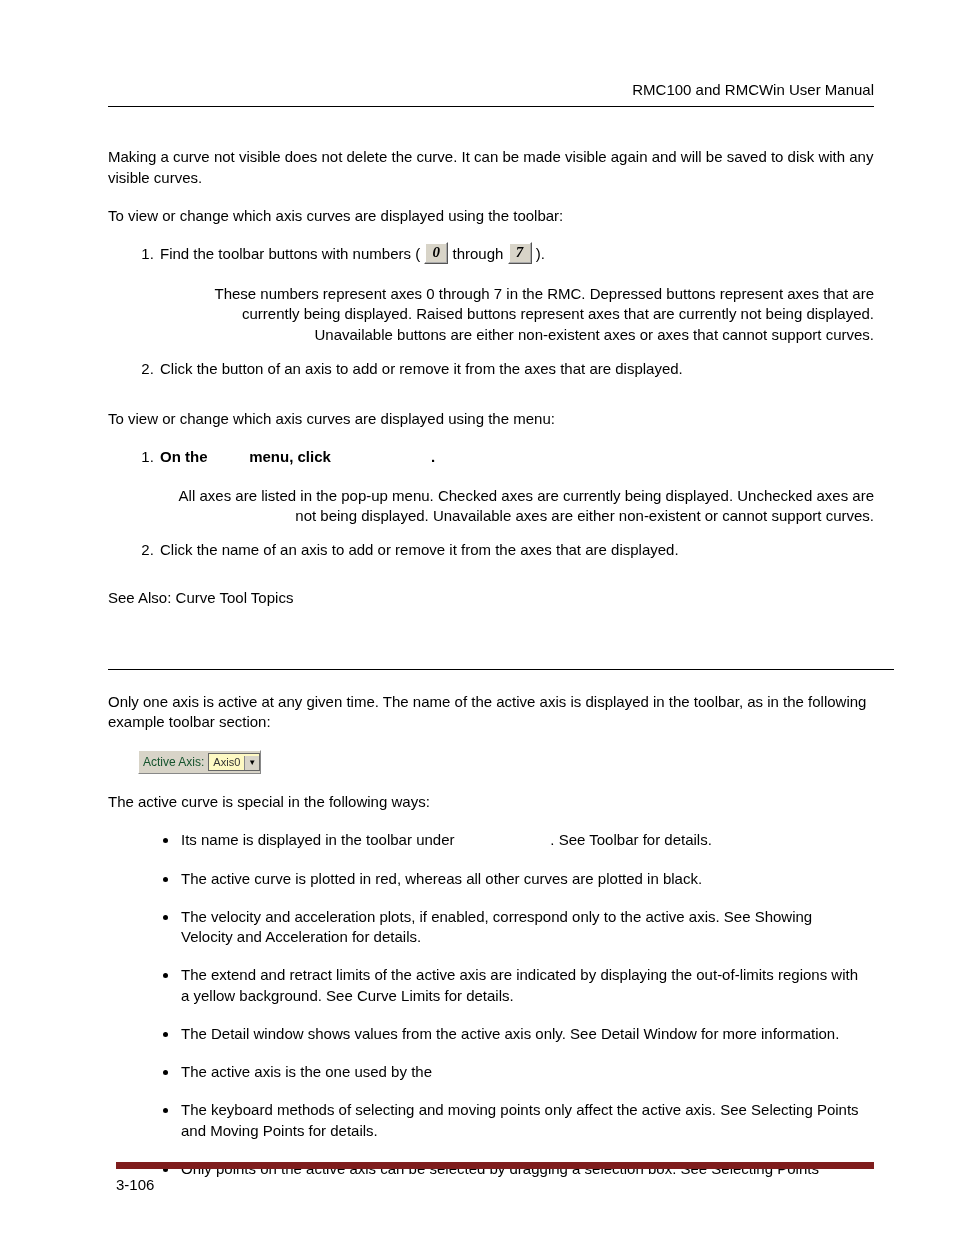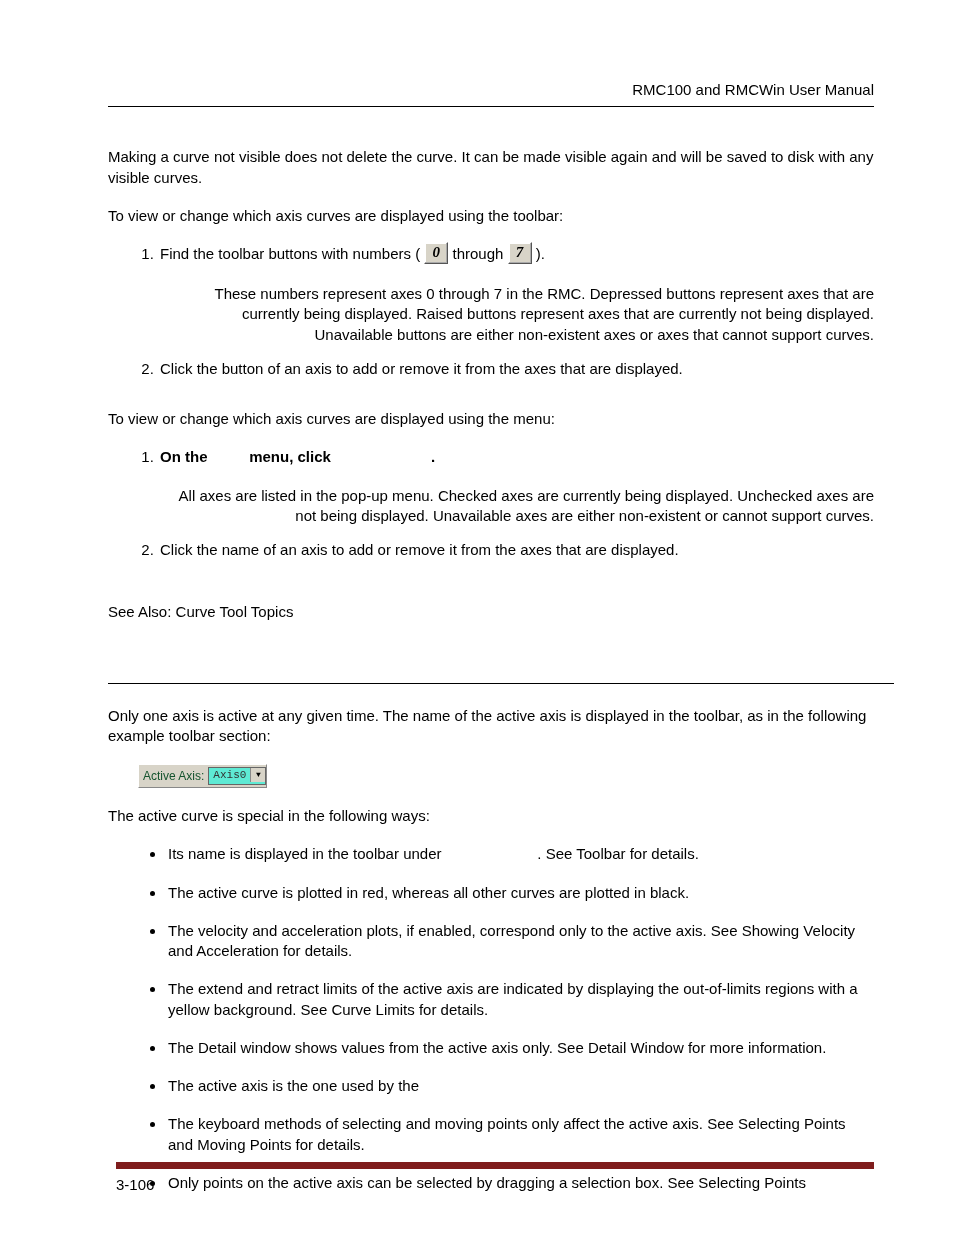--- a/index.html
+++ b/index.html
@@ -45,21 +45,21 @@
     margin-top: 18px;
     text-align: right;
   }
   .section-break {
     border-top: 1px solid #000;
     margin: 60px -20px 22px 0;
   }
   ul.bullets {
     list-style: disc;
     padding-left: 58px;
-    margin: 0;
+    margin: 13px;
   }
   ul.bullets > li {
     margin-bottom: 18px;
     padding-left: 2px;
   }
   .footer {
     position: absolute;
     bottom: 40px;
     left: 116px;
     right: 80px;
@@ -99,27 +99,27 @@
     margin-bottom: 18px;
   }
   .toolbar-example .lbl {
     padding: 0 4px;
     color: #14532d;
     font-family: Tahoma, Arial, sans-serif;
     font-size: 12px;
   }
   .toolbar-example .dropdown {
     display: inline-flex;
-    align-items: flex-start;
-    background: #5eead4;
+    align-items: flex-end;
+    background: #fef9c3;
     border: 1px solid #666;
     height: 16px;
     min-width: 42px;
     font-size: 11px;
-    font-family: Liberation Mono, monospace;
+    font-family: Liberation Sans, sans-serif;
   }
   .toolbar-example .dropdown .val {
     padding: 0 4px;
     flex: 1;
     color: #333;
   }
   .toolbar-example .dropdown .arrow {
     width: 14px;
     height: 14px;
     background: #d8d4c8;
@@ -166,21 +166,21 @@
     <ol class="numlist">
       <li>
         <span style="white-space: pre; font-weight: bold;">On the          menu, click                        .</span>
         <div class="subindent">All axes are listed in the pop-up menu. Checked axes are currently being displayed. Unchecked axes are not being displayed. Unavailable axes are either non-existent or cannot support curves.</div>
       </li>
       <li>
         <span>Click the name of an axis to add or remove it from the axes that are displayed.</span>
       </li>
     </ol>
 
-    <p class="para indent1" style="margin-top:42px;">See Also: Curve Tool Topics</p>
+    <p class="para indent1" style="margin-top:28px;">See Also: Curve Tool Topics</p>
 
     <div class="section-break"></div>
 
     <p class="para indent1">Only one axis is active at any given time. The name of the active axis is displayed in the toolbar, as in the following example toolbar section:</p>
 
     <div class="toolbar-example">
       <span class="lbl">Active Axis:</span>
       <span class="dropdown">
         <span class="val">Axis0</span>
         <span class="arrow">▼</span>

